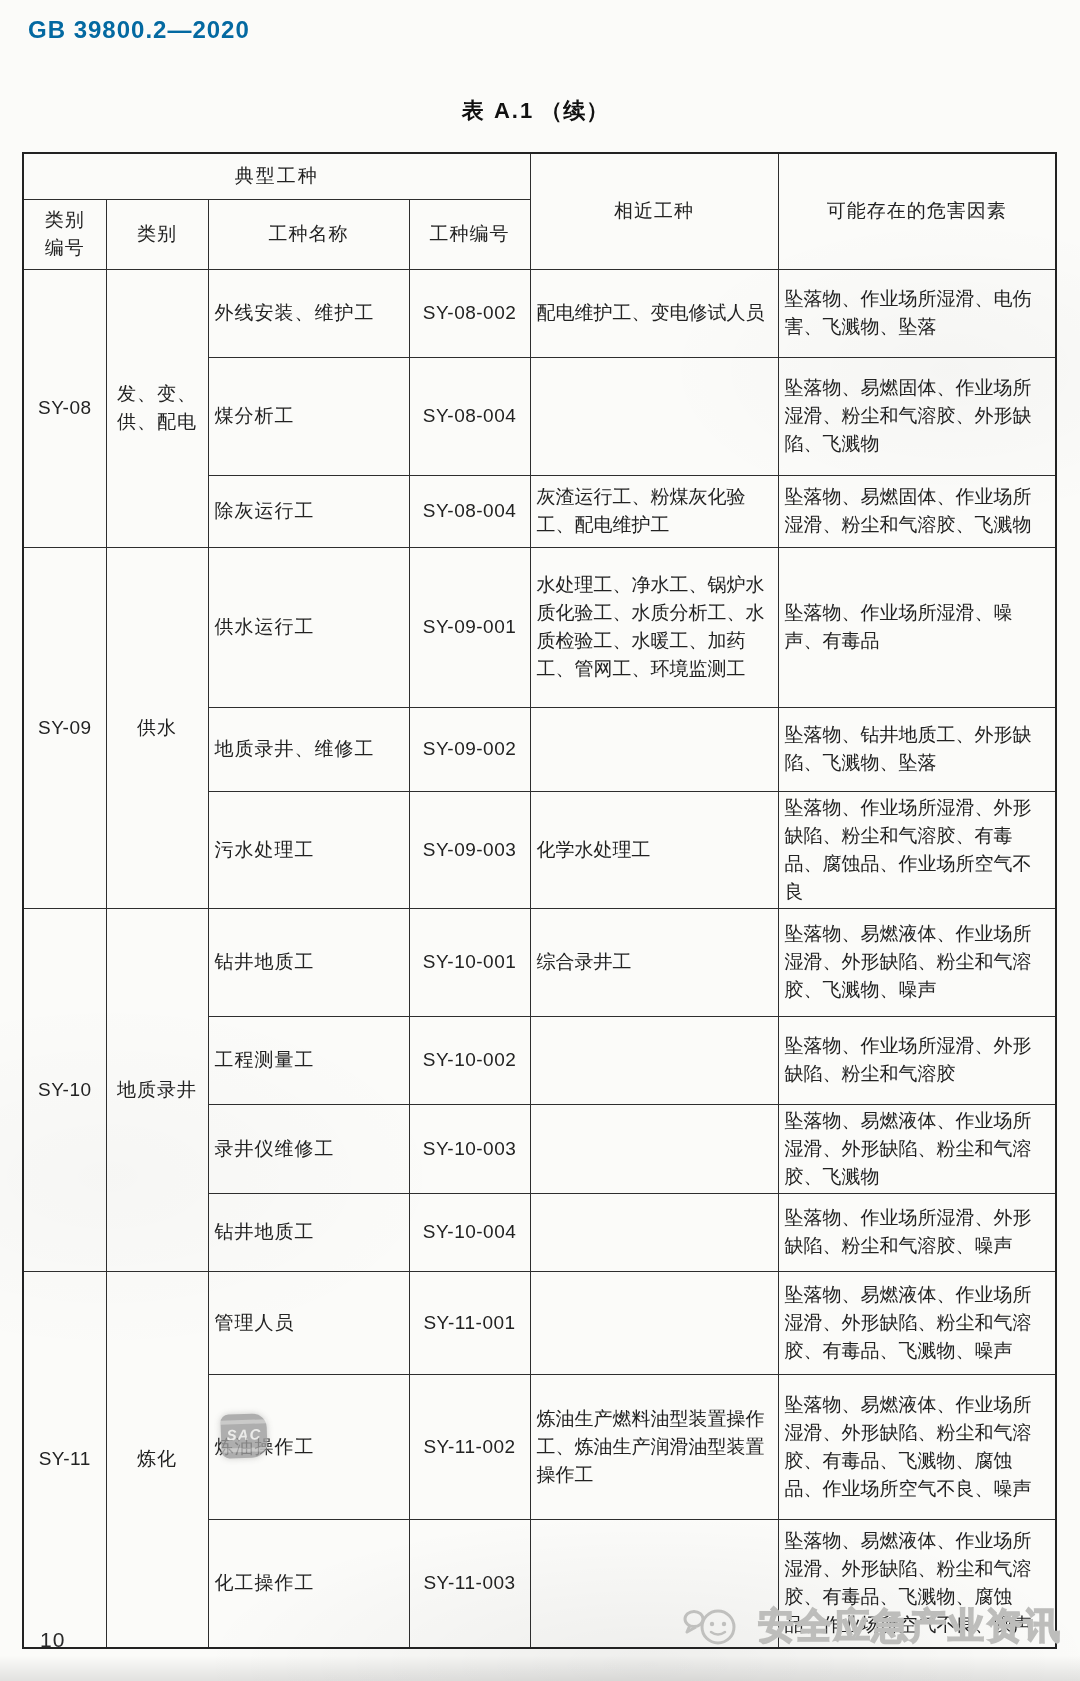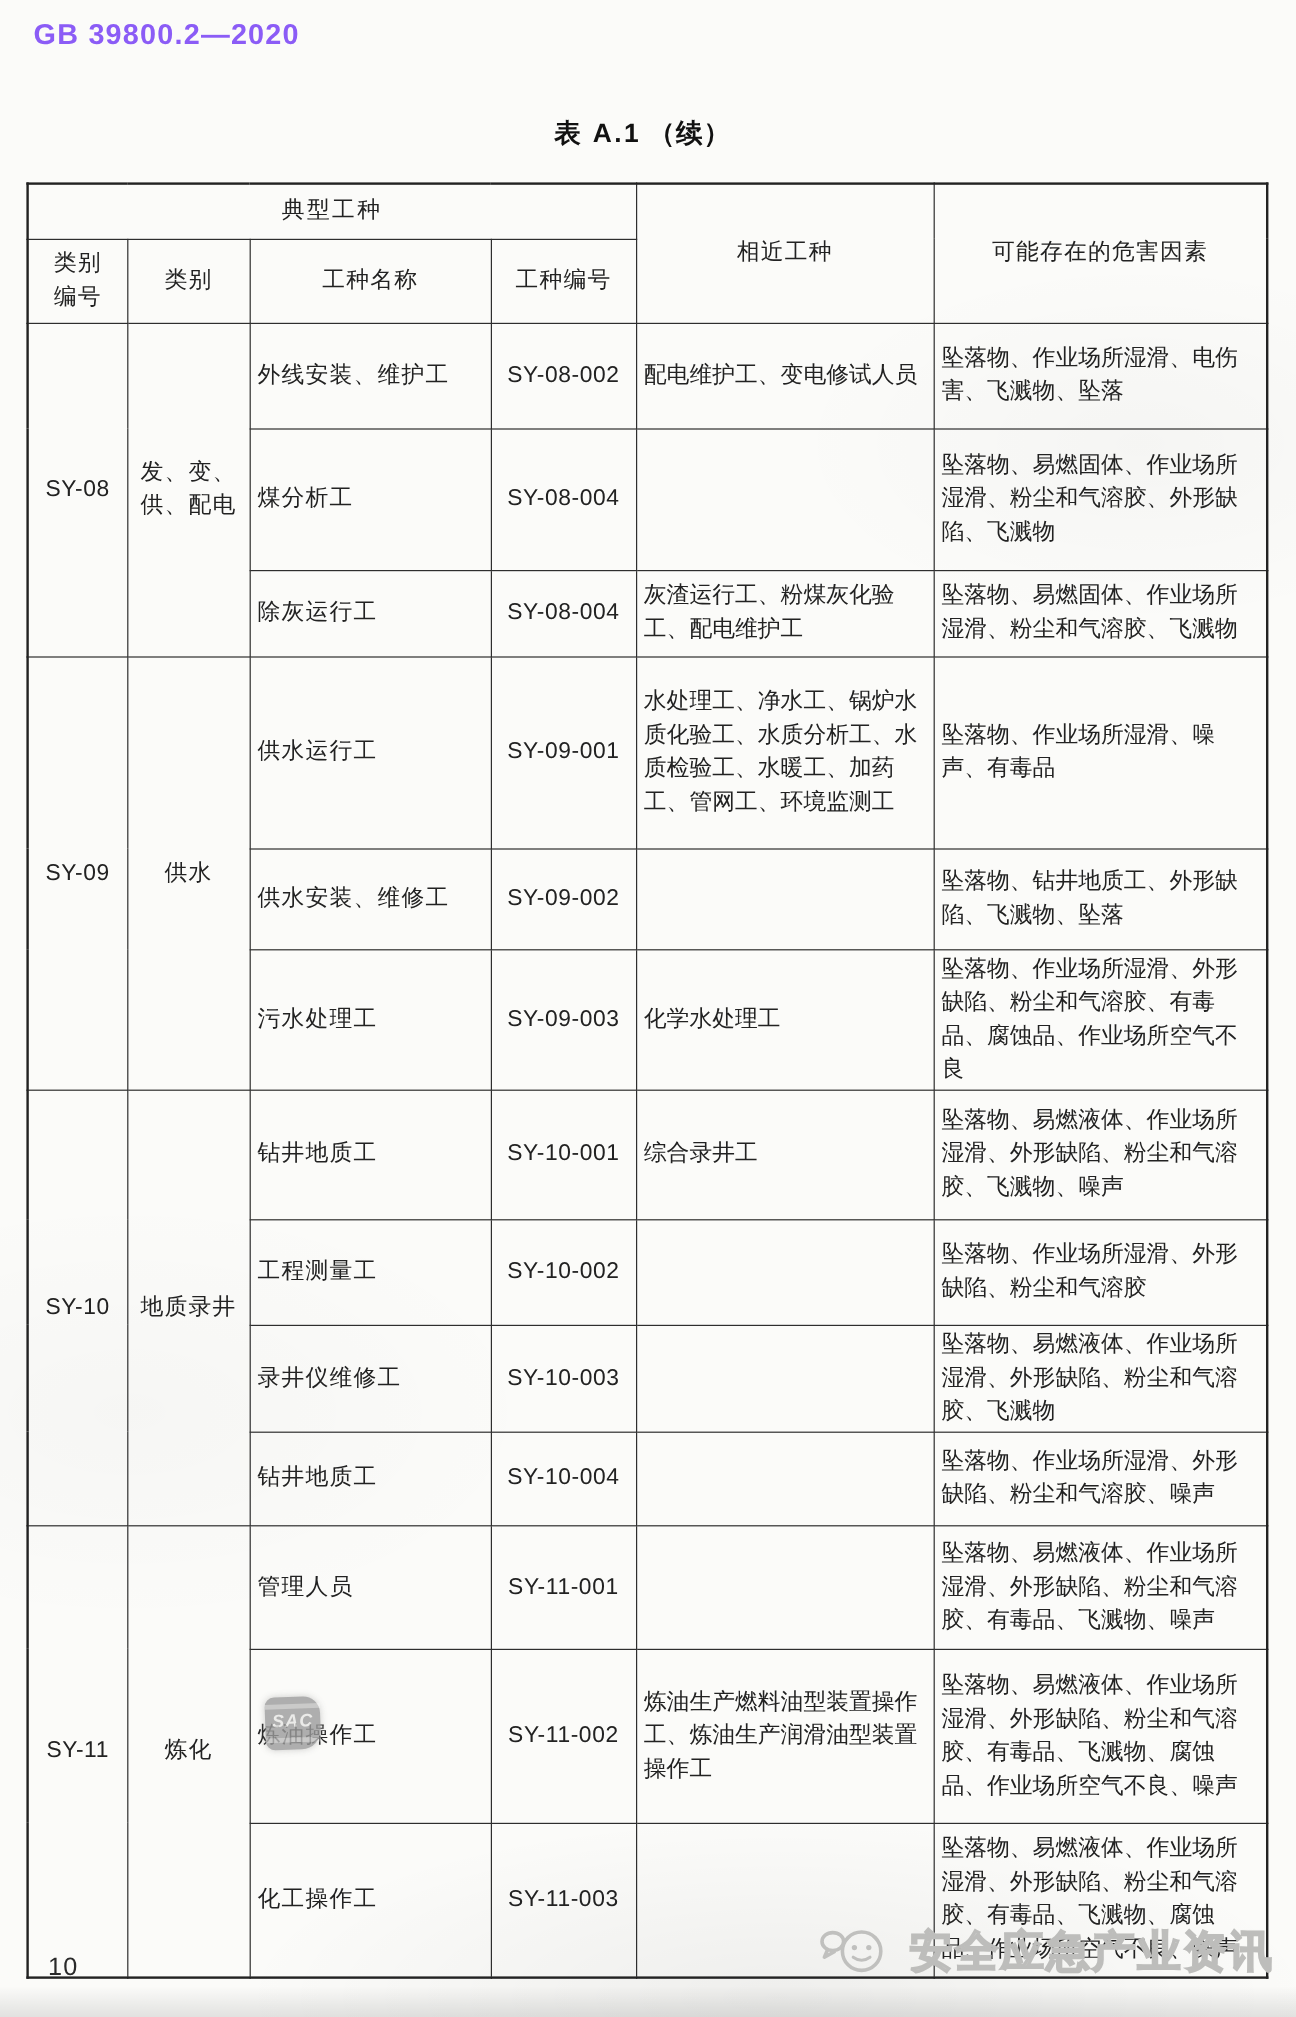--- a/index.html
+++ b/index.html
@@ -18,21 +18,21 @@
       radial-gradient(600px 200px at 60% 99%, rgba(0,0,0,0.05), transparent 75%);
   }
   .bottom-shade{
     position:absolute;left:0;right:0;bottom:0;height:26px;
     background:linear-gradient(180deg, rgba(0,0,0,0) 0%, rgba(0,0,0,0.10) 100%);
     pointer-events:none;
   }
 
   .doc-number{
     position:absolute;left:28px;top:16px;
-    font-size:24px;font-weight:bold;letter-spacing:1px;color:#8b5cf6;
+    font-size:24px;font-weight:bold;letter-spacing:1px;color:#0369a1;
   }
   .table-title{
     position:absolute;top:96px;left:50%;transform:translateX(-53%);
     font-size:22px;color:#111;white-space:nowrap;
   }
   .table-title .t-bold{font-weight:bold;letter-spacing:2px;}
   .table-title .t-suffix{font-weight:bold;letter-spacing:1px;}
 
   table.std{
     position:absolute;left:22px;top:152px;
@@ -159,21 +159,21 @@
       </tr>
       <tr style="height: 160px;">
         <td class="c-code" rowspan="3">SY-09</td>
         <td class="c-cat" rowspan="3">供水</td>
         <td class="c-name">供水运行工</td>
         <td class="c-no">SY-09-001</td>
         <td class="c-sim">水处理工、净水工、锅炉水质化验工、水质分析工、水质检验工、水暖工、加药工、管网工、环境监测工</td>
         <td class="c-haz">坠落物、作业场所湿滑、噪声、有毒品</td>
       </tr>
       <tr style="height: 84px;">
-        <td class="c-name">供水安装、维修工</td>
+        <td class="c-name">地质录井、维修工</td>
         <td class="c-no">SY-09-002</td>
         <td class="c-sim"></td>
         <td class="c-haz">坠落物、钻井地质工、外形缺陷、飞溅物、坠落</td>
       </tr>
       <tr style="height: 88px;">
         <td class="c-name">污水处理工</td>
         <td class="c-no">SY-09-003</td>
         <td class="c-sim">化学水处理工</td>
         <td class="c-haz">坠落物、作业场所湿滑、外形缺陷、粉尘和气溶胶、有毒品、腐蚀品、作业场所空气不良</td>
       </tr>

